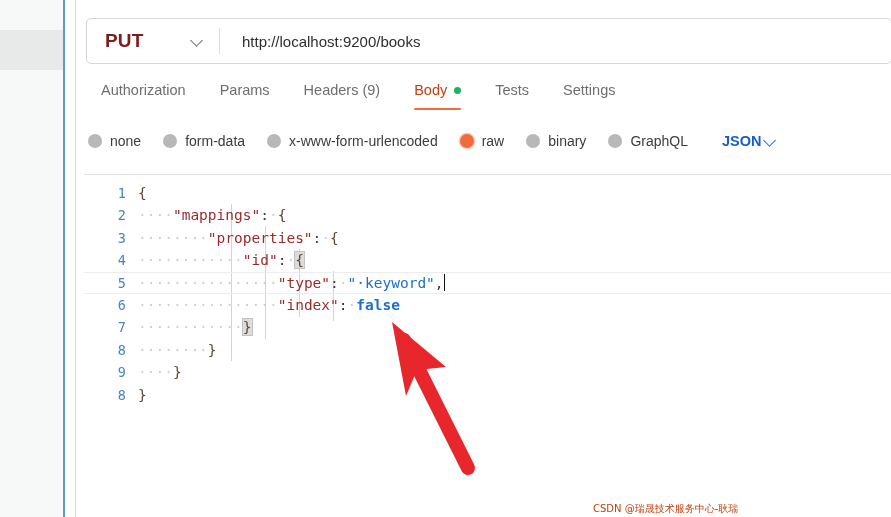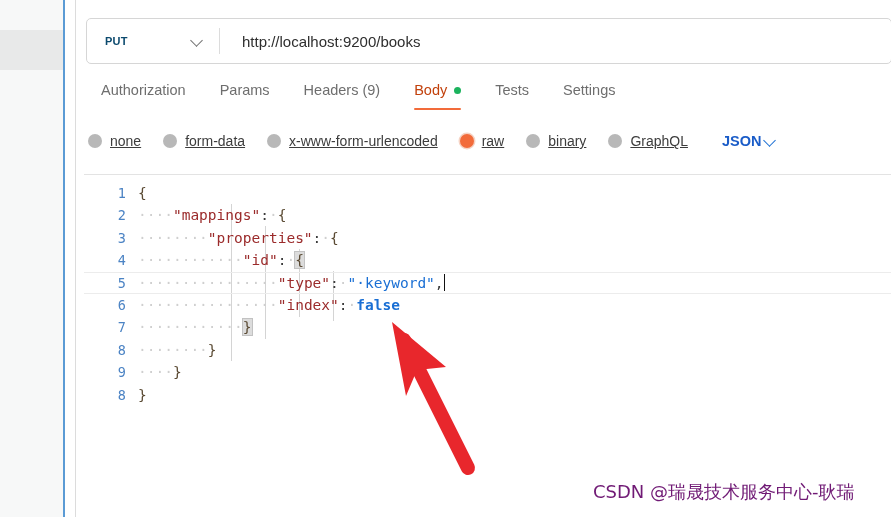--- a/index.html
+++ b/index.html
@@ -36,21 +36,21 @@
   .urlbar {
     position: absolute; left: 10px; top: 18px; width: 806px; height: 46px;
     border: 1px solid #d6d6d6; border-radius: 5px; background: #fff;
     display: flex; align-items: center;
   }
   .method {
     display: flex; align-items: center; justify-content: space-between;
     width: 132px; height: 100%; padding: 0 16px 0 18px;
   }
   .method-label {
-    color: #0c4a6e; font-weight: bold; font-size: 11px; letter-spacing: .2px;
+    color: #7f1d1d; font-weight: bold; font-size: 19px; letter-spacing: .2px;
   }
   .chev {
     width: 12px; height: 12px; position: relative;
   }
   .chev::before {
     content: ""; position: absolute; left: 1px; top: 1px;
     width: 8px; height: 8px;
     border-right: 1.6px solid #707070; border-bottom: 1.6px solid #707070;
     transform: rotate(45deg);
   }
@@ -81,21 +81,21 @@
     display: inline-block;
   }
 
   
   .bodytypes {
     position: absolute; left: 12px; top: 129px; height: 24px;
     display: flex; align-items: center;
   }
   .bt {
     display: flex; align-items: center; gap: 8px;
-    margin-right: 22px; font-size: 14px; color: #3c3c3c; cursor: pointer; text-decoration: underline;
+    margin-right: 22px; font-size: 14px; color: #3c3c3c; cursor: pointer;
   }
   .radio {
     width: 14px; height: 14px; border-radius: 50%;
     background: #b8b8b8;
   }
   .radio.sel {
     background: #f26b3a;
     box-shadow: 0 0 0 1.5px #f5d3c4;
   }
   .jsonsel {
@@ -156,22 +156,22 @@
   }
   
   .guides { position: absolute; left: 0; top: 0; width: 100%; height: 100%; pointer-events: none; }
   .guide { position: absolute; width: 1px; background: #d4d4d4; }
 
   
   .arrow { position: absolute; left: 370px; top: 310px; width: 130px; height: 175px; }
 
   
   .watermark {
-    position: absolute; left: 592px; top: 480px;
-    font-size: 18px; color: #701a75; white-space: nowrap;
+    position: absolute; left: 592px; top: 502px;
+    font-size: 10px; color: #c2410c; white-space: nowrap;
     font-family: "DejaVu Sans", sans-serif;
   }
 </style>
 </head>
 <body>
 
 <div id="root">
 
   <div class="sidebar">
     <div class="sidebar-selected-row"></div>

